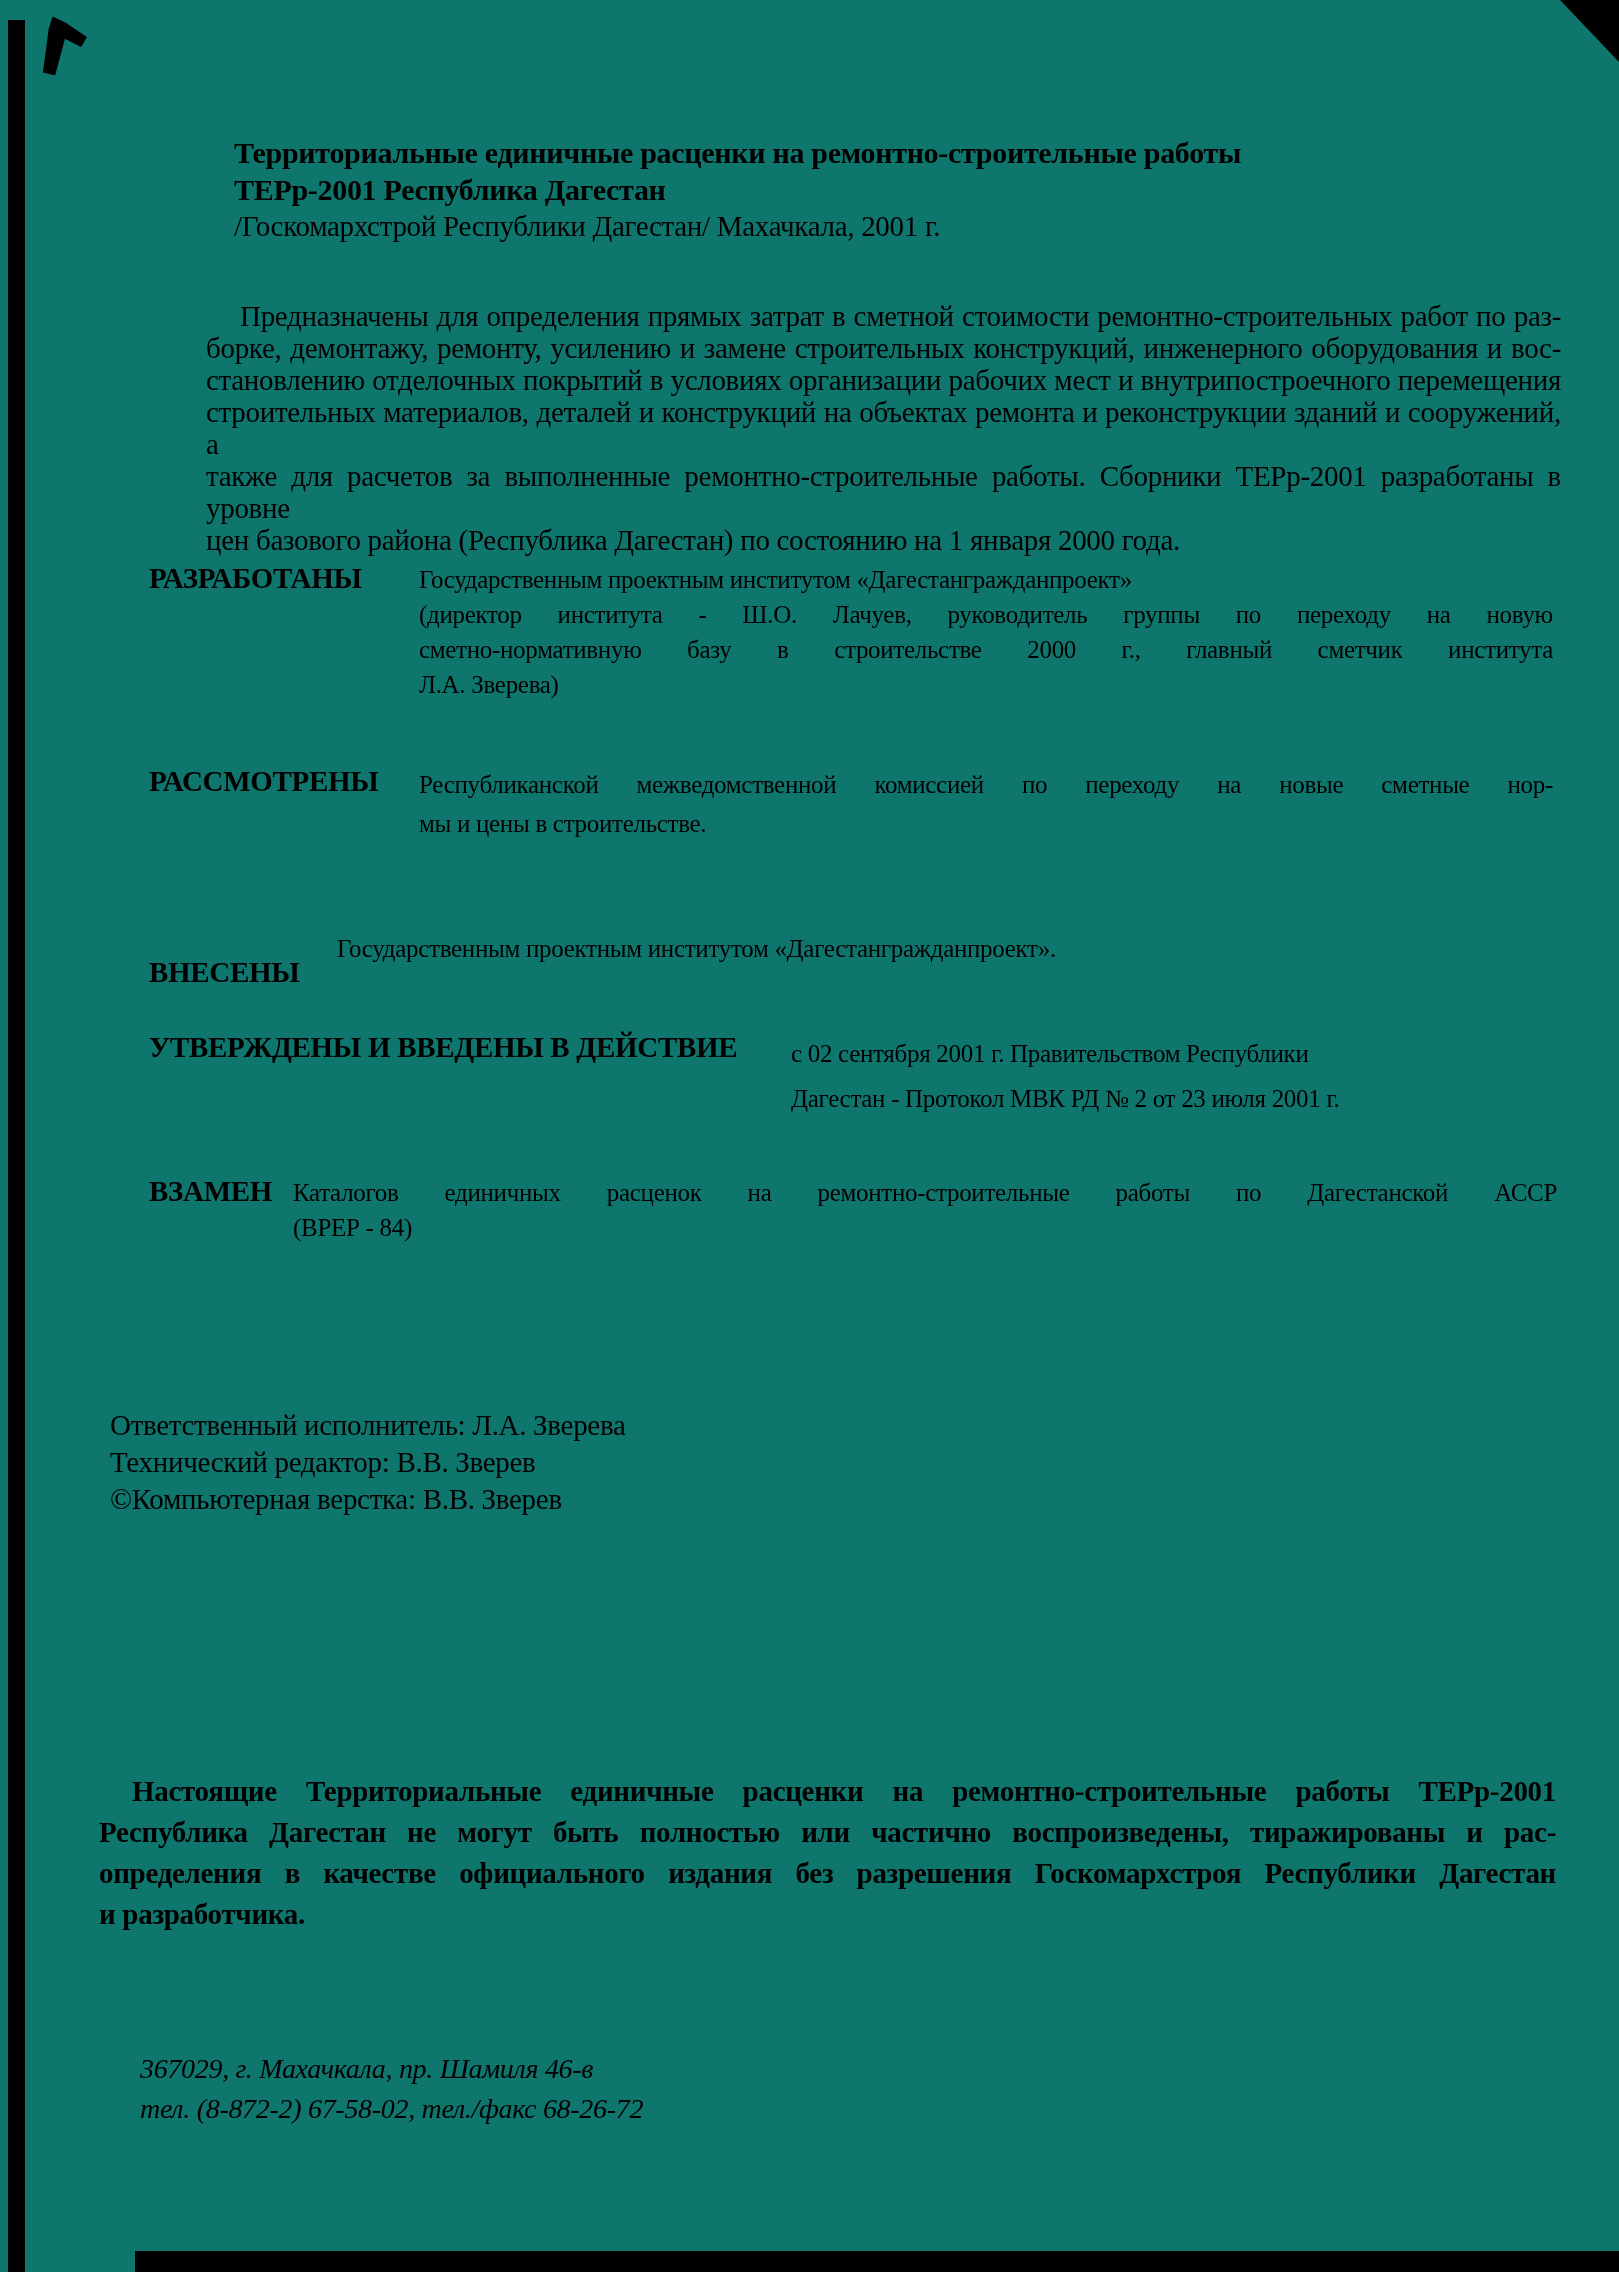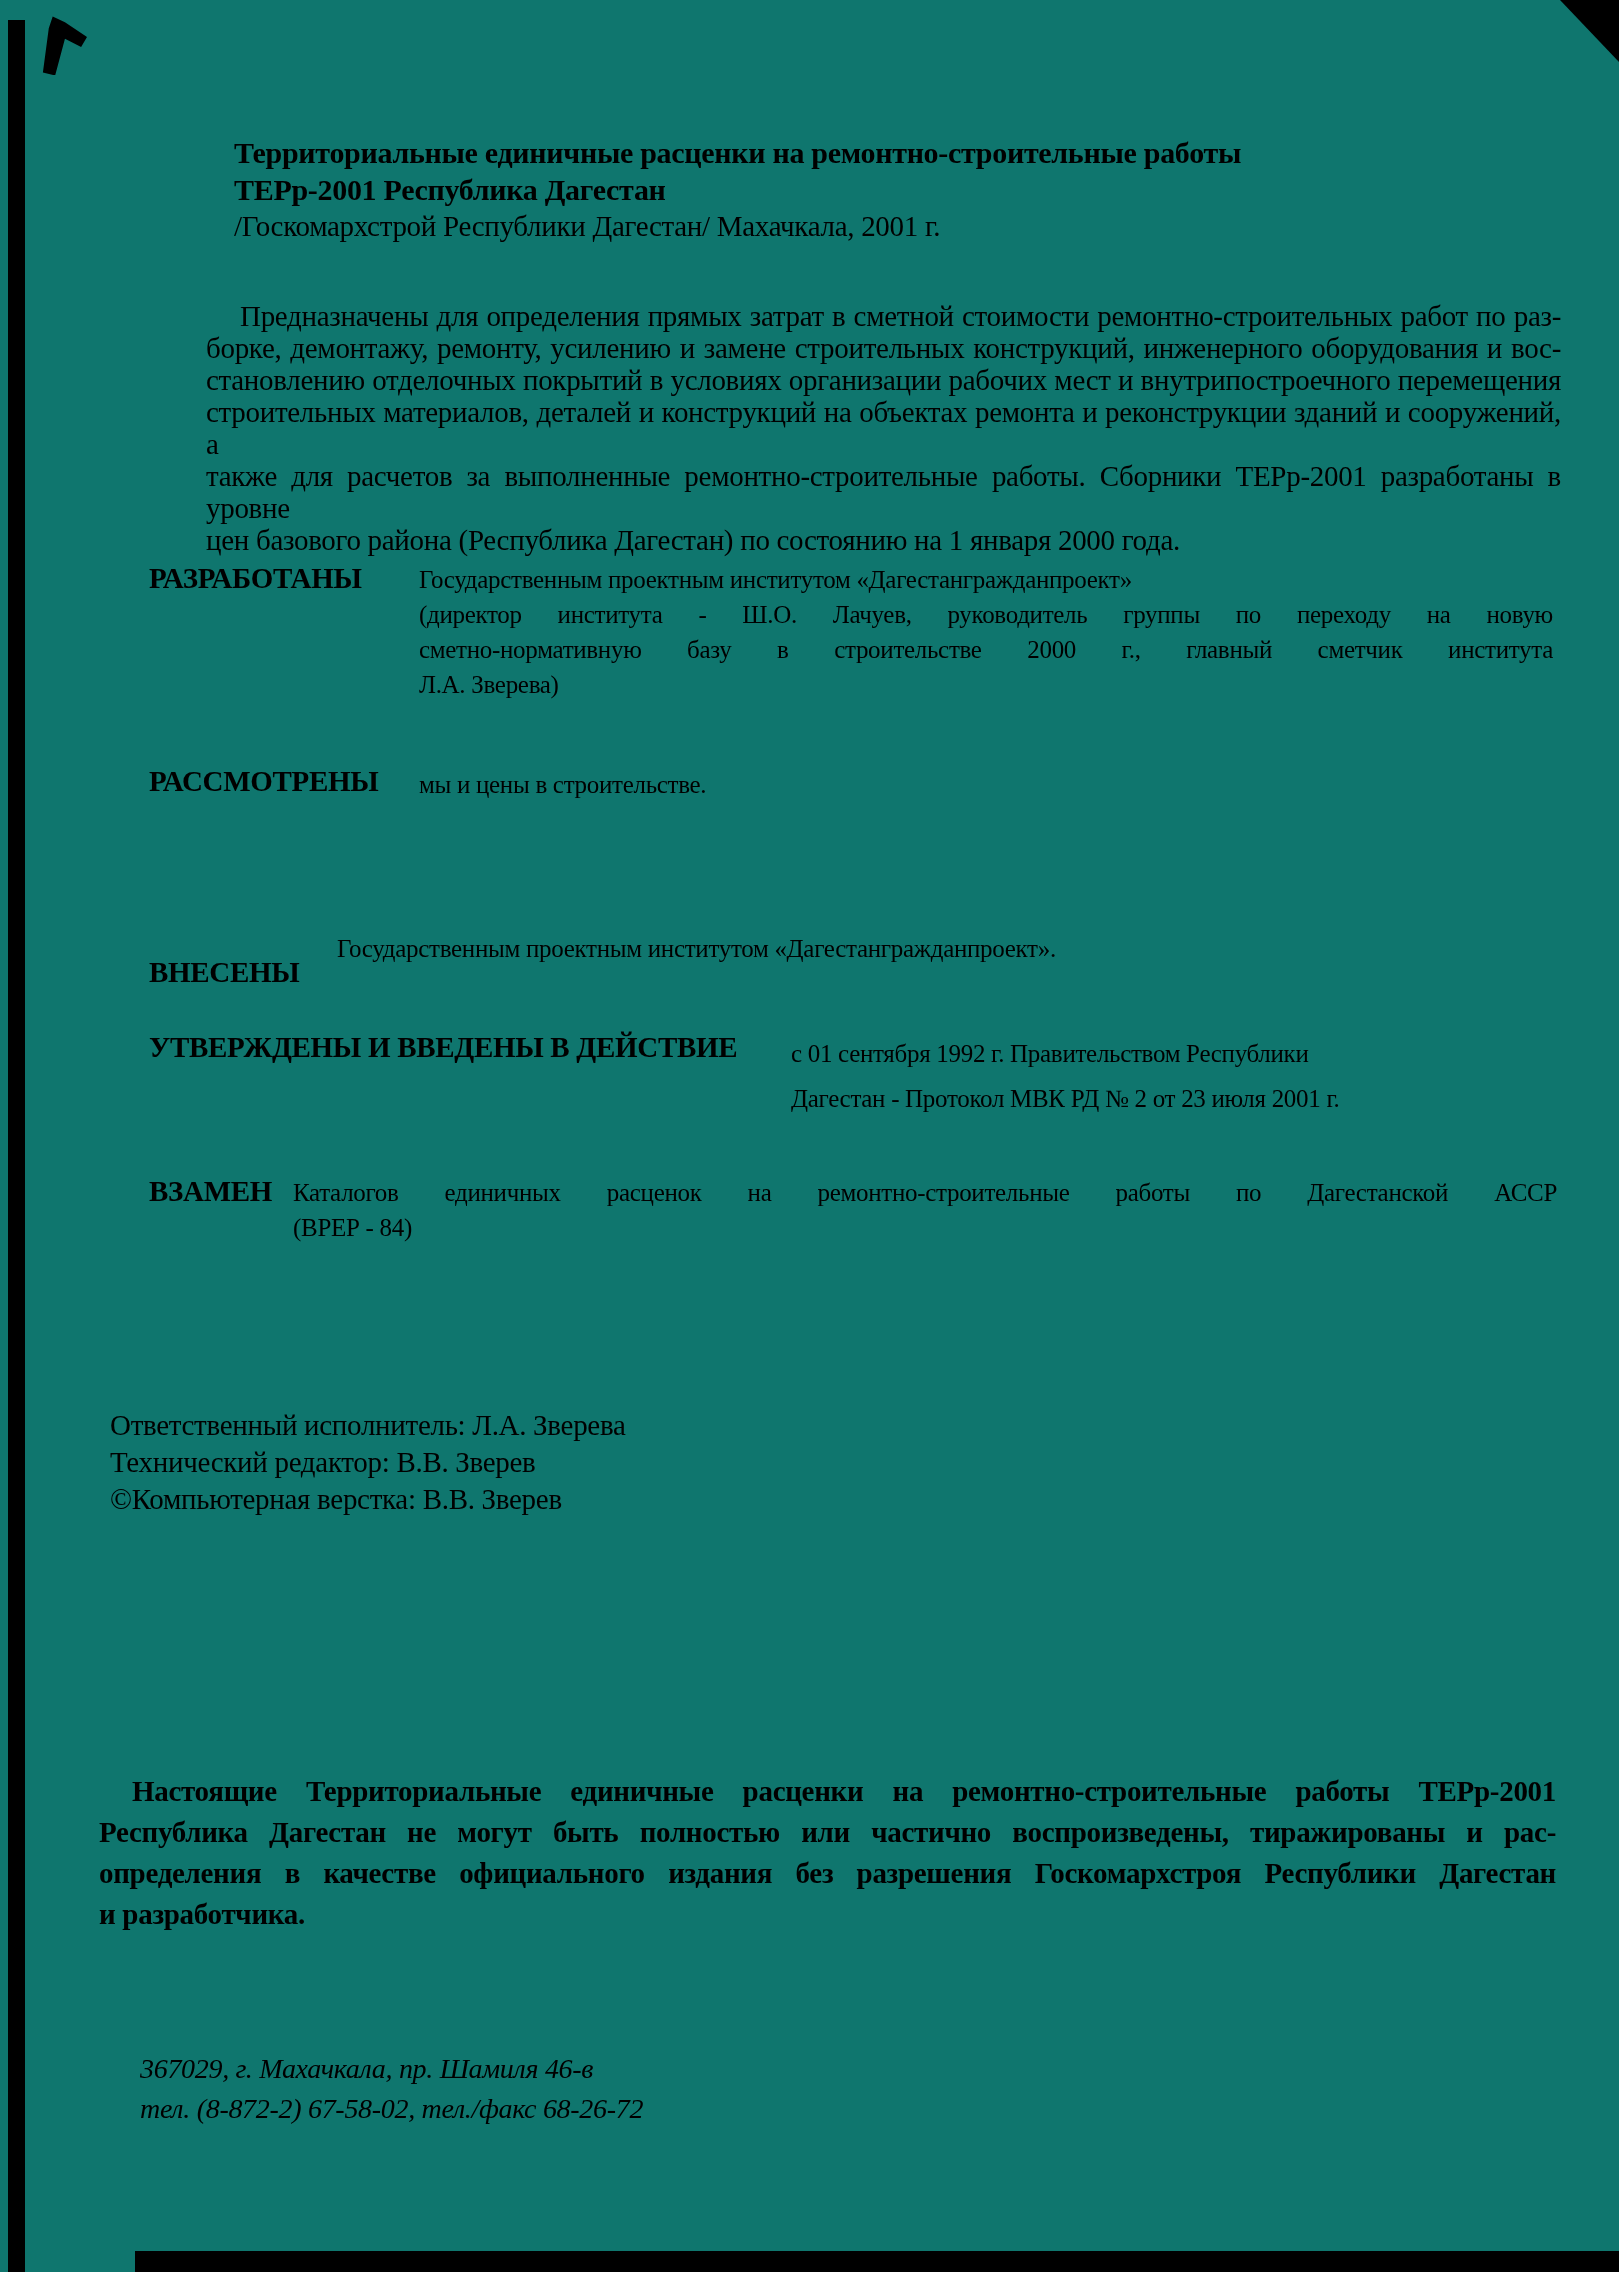--- a/index.html
+++ b/index.html
@@ -64,35 +64,36 @@
       <div>Государственным проектным институтом «Дагестангражданпроект»</div>
       <div class="jline">(директор института - Ш.О. Лачуев, руководитель группы по переходу на новую</div>
       <div class="jline">сметно-нормативную базу в строительстве 2000 г., главный сметчик института</div>
       <div>Л.А. Зверева)</div>
     </div>
   </div>
 
   <div class="abs" style="left:0;top:765px;width:1620px;">
     <div class="abs label" style="left:149px;top:0;">РАССМОТРЕНЫ</div>
     <div class="abs content" style="left:419px;top:0;width:1134px;line-height:39px;">
+      <div class="jline">Республиканской межведомственной комиссией по переходу на новые сметные нор-</div>
       <div>мы и цены в строительстве.</div>
     </div>
   </div>
 
   <div class="abs" style="left:0;top:931px;width:1620px;">
     <div class="abs label" style="left:149px;top:0;margin-top:25px;">ВНЕСЕНЫ</div>
     <div class="abs content" style="left:337px;top:0;width:1227px;line-height:35px;">
       <div>Государственным проектным институтом «Дагестангражданпроект».</div>
     </div>
   </div>
 
   <div class="abs" style="left:0;top:1031px;width:1620px;">
     <div class="abs label" style="left:149px;top:0;">УТВЕРЖДЕНЫ И ВВЕДЕНЫ В ДЕЙСТВИЕ</div>
     <div class="abs content" style="left:791px;top:0;width:770px;line-height:45px;">
-      <div>с 01 сентября 1992 г. Правительством Республики</div>
+      <div>с 02 сентября 2001 г. Правительством Республики</div>
       <div>Дагестан - Протокол МВК РД № 2 от 23 июля 2001 г.</div>
     </div>
   </div>
 
   <div class="abs" style="left:0;top:1175px;width:1620px;">
     <div class="abs label" style="left:149px;top:0;">ВЗАМЕН</div>
     <div class="abs content" style="left:293px;top:0;width:1264px;line-height:35px;">
       <div class="jline">Каталогов единичных расценок на ремонтно-строительные работы по Дагестанской АССР</div>
       <div>(ВРЕР - 84)</div>
     </div>

